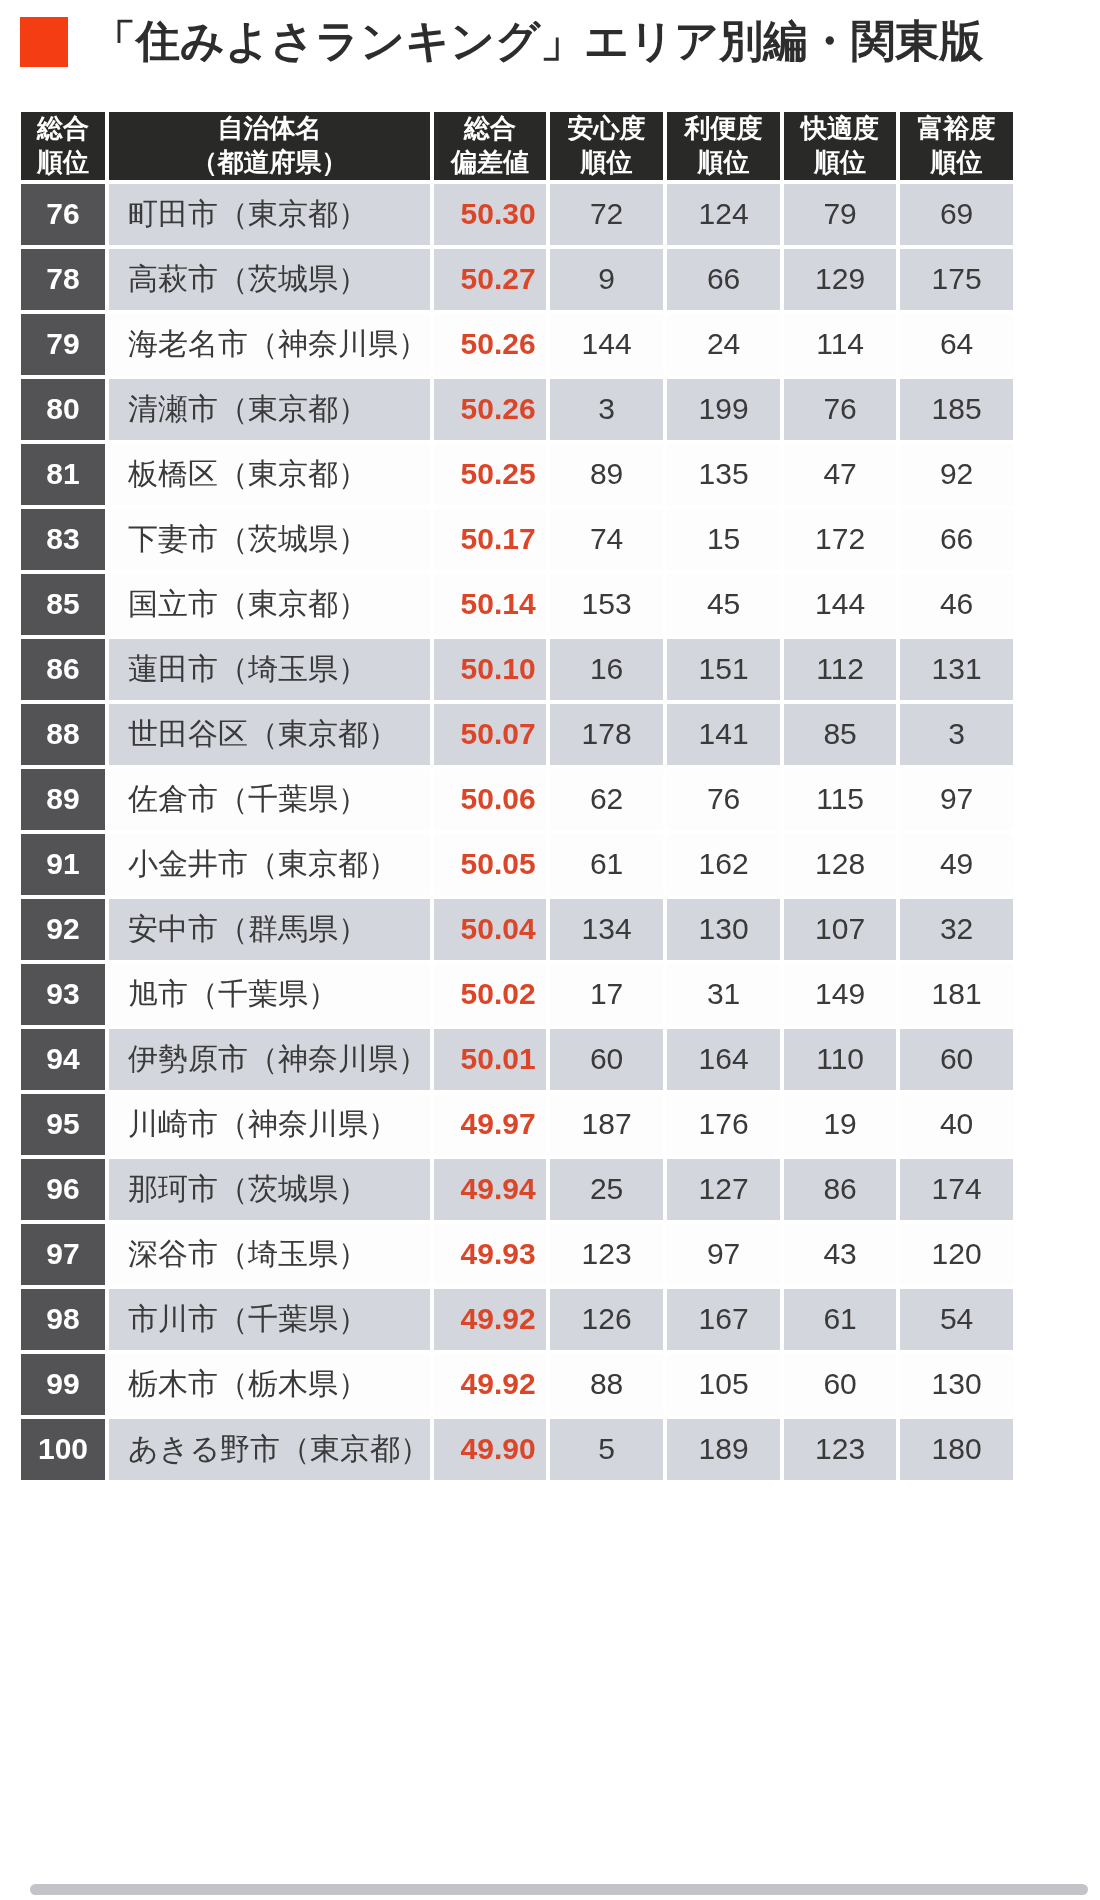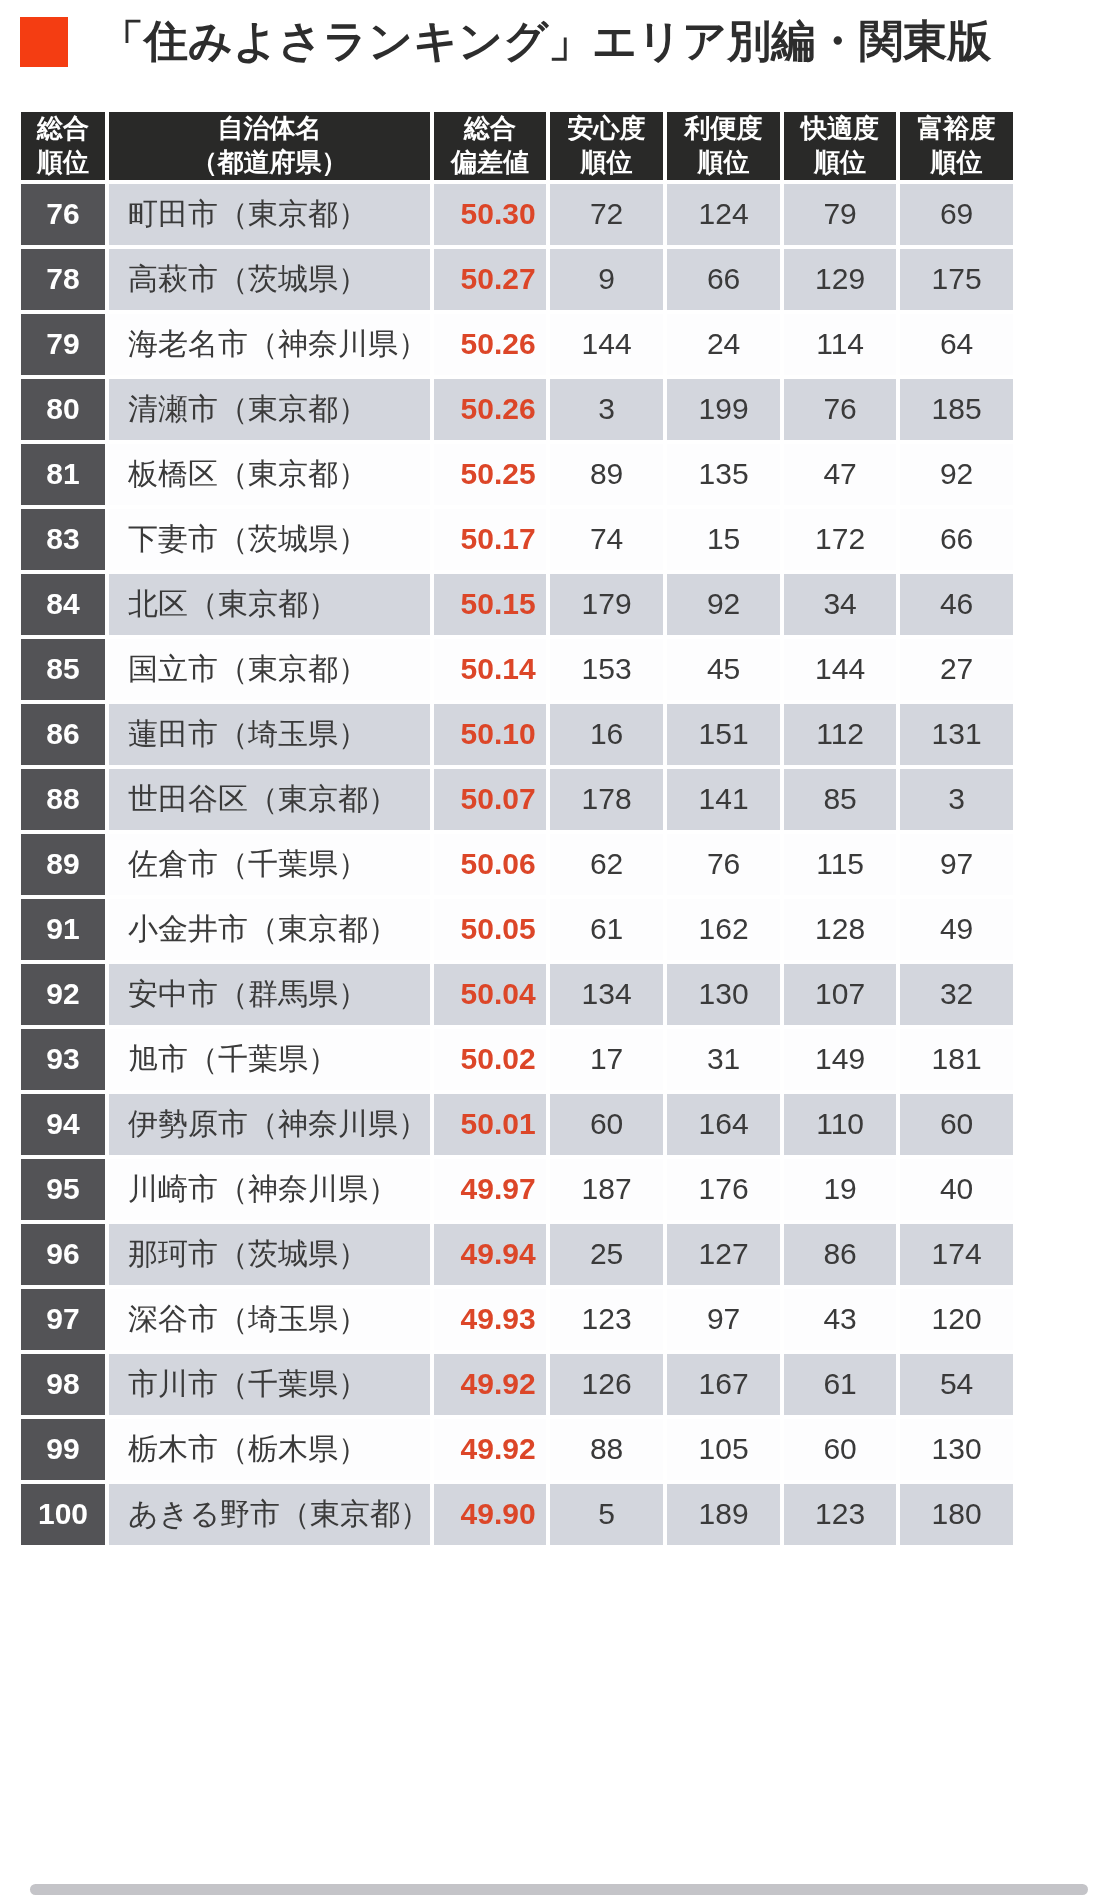--- a/index.html
+++ b/index.html
@@ -14,21 +14,21 @@
     height: 1900px;
     overflow: hidden;
   }
   .title-row {
     position: absolute;
     top: 12px;
     left: 20px;
     width: 1060px;
     display: flex;
     align-items: center;
-    gap: 32px;
+    gap: 24px;
   }
   .bullet-square {
     width: 48px;
     height: 50px;
     flex: 0 0 48px;
     background: var(--accent, #f43d12);
   }
   h1.page-title {
     margin: 0;
     font-size: 44px;
@@ -176,37 +176,28 @@
       </tr>
       <tr>
         <td class="rank">83</td>
         <td class="name">下妻市（茨城県）</td>
         <td class="score">50.17</td>
         <td class="num">74</td>
         <td class="num">15</td>
         <td class="num">172</td>
         <td class="num">66</td>
       </tr>
-      <tr class="alt">
-        <td class="rank">84</td>
-        <td class="name">北区（東京都）</td>
-        <td class="score">50.15</td>
-        <td class="num">179</td>
-        <td class="num">92</td>
-        <td class="num">34</td>
-        <td class="num">46</td>
-      </tr>
       <tr>
         <td class="rank">85</td>
         <td class="name">国立市（東京都）</td>
         <td class="score">50.14</td>
         <td class="num">153</td>
         <td class="num">45</td>
         <td class="num">144</td>
-        <td class="num">27</td>
+        <td class="num">46</td>
       </tr>
       <tr class="alt">
         <td class="rank">86</td>
         <td class="name">蓮田市（埼玉県）</td>
         <td class="score">50.10</td>
         <td class="num">16</td>
         <td class="num">151</td>
         <td class="num">112</td>
         <td class="num">131</td>
       </tr>

